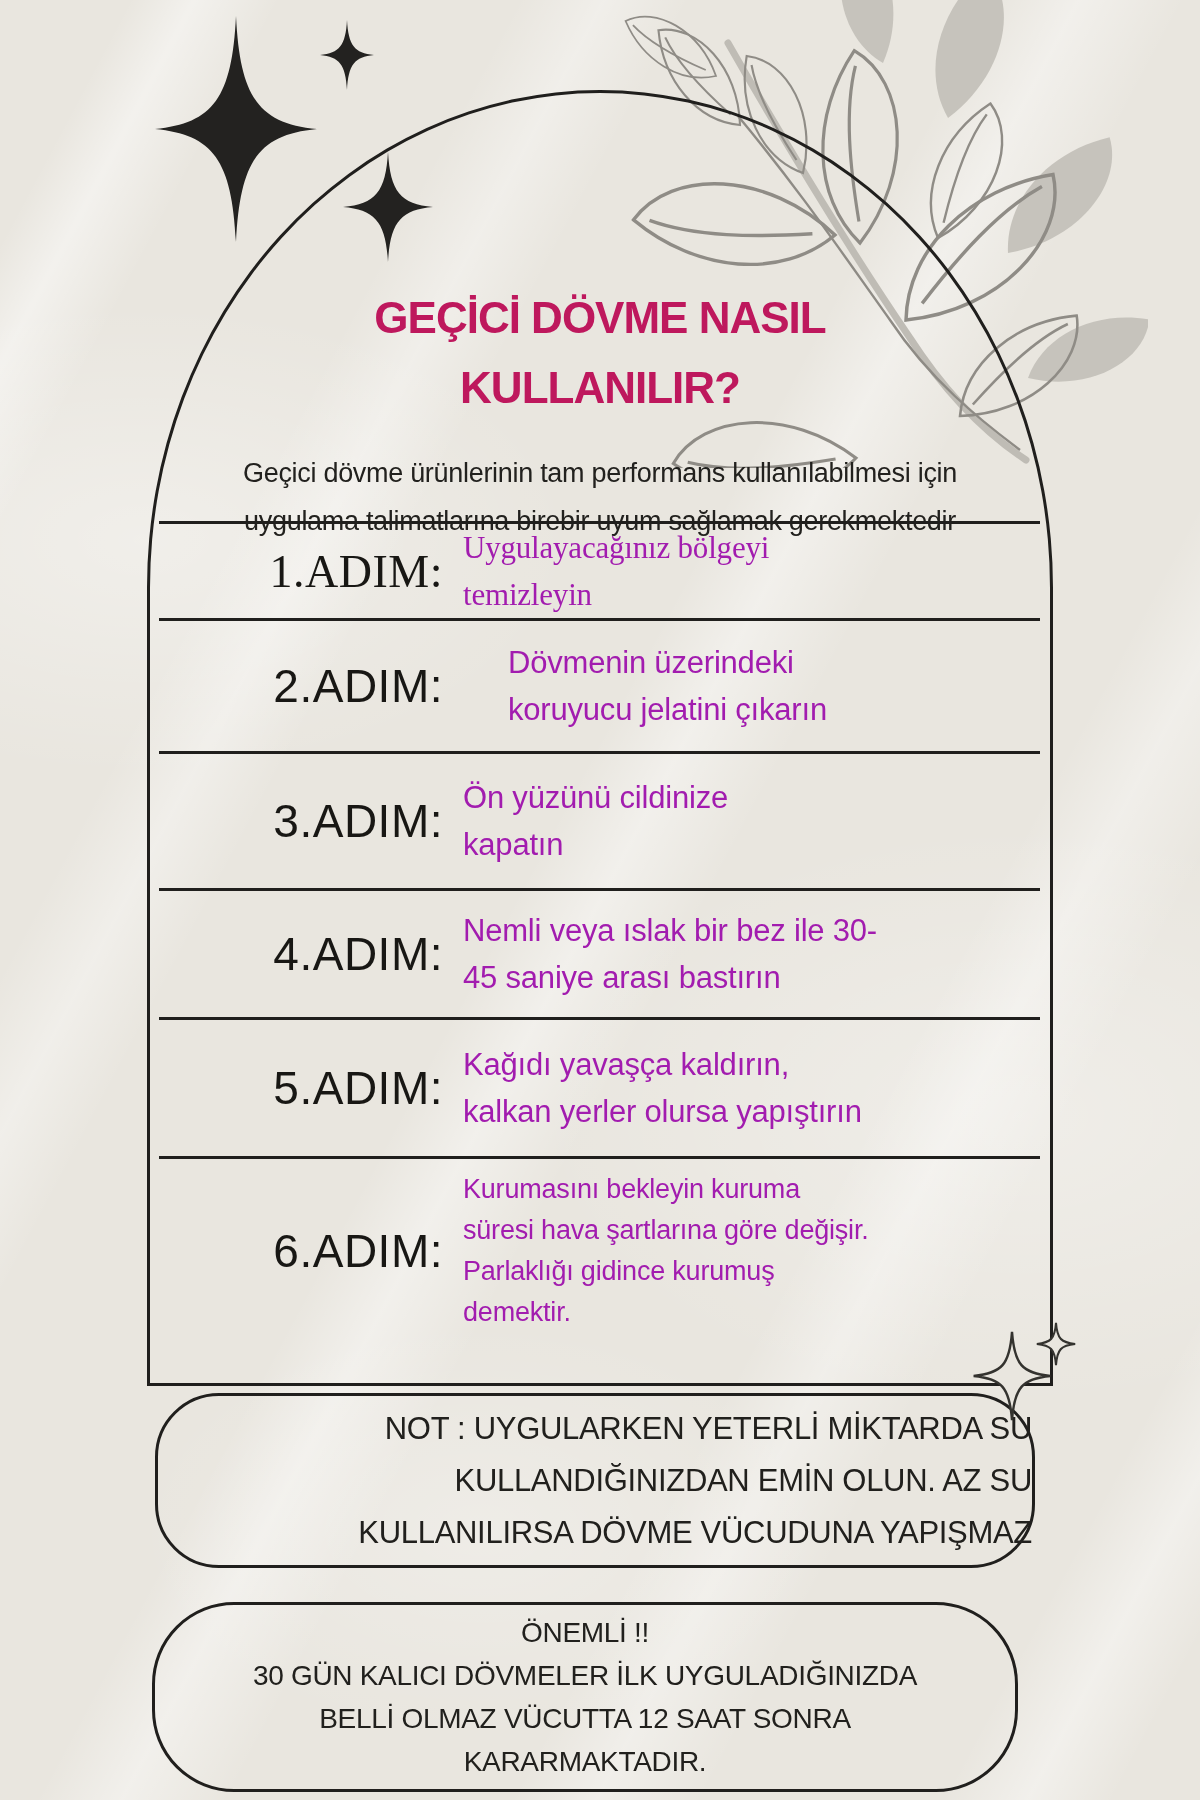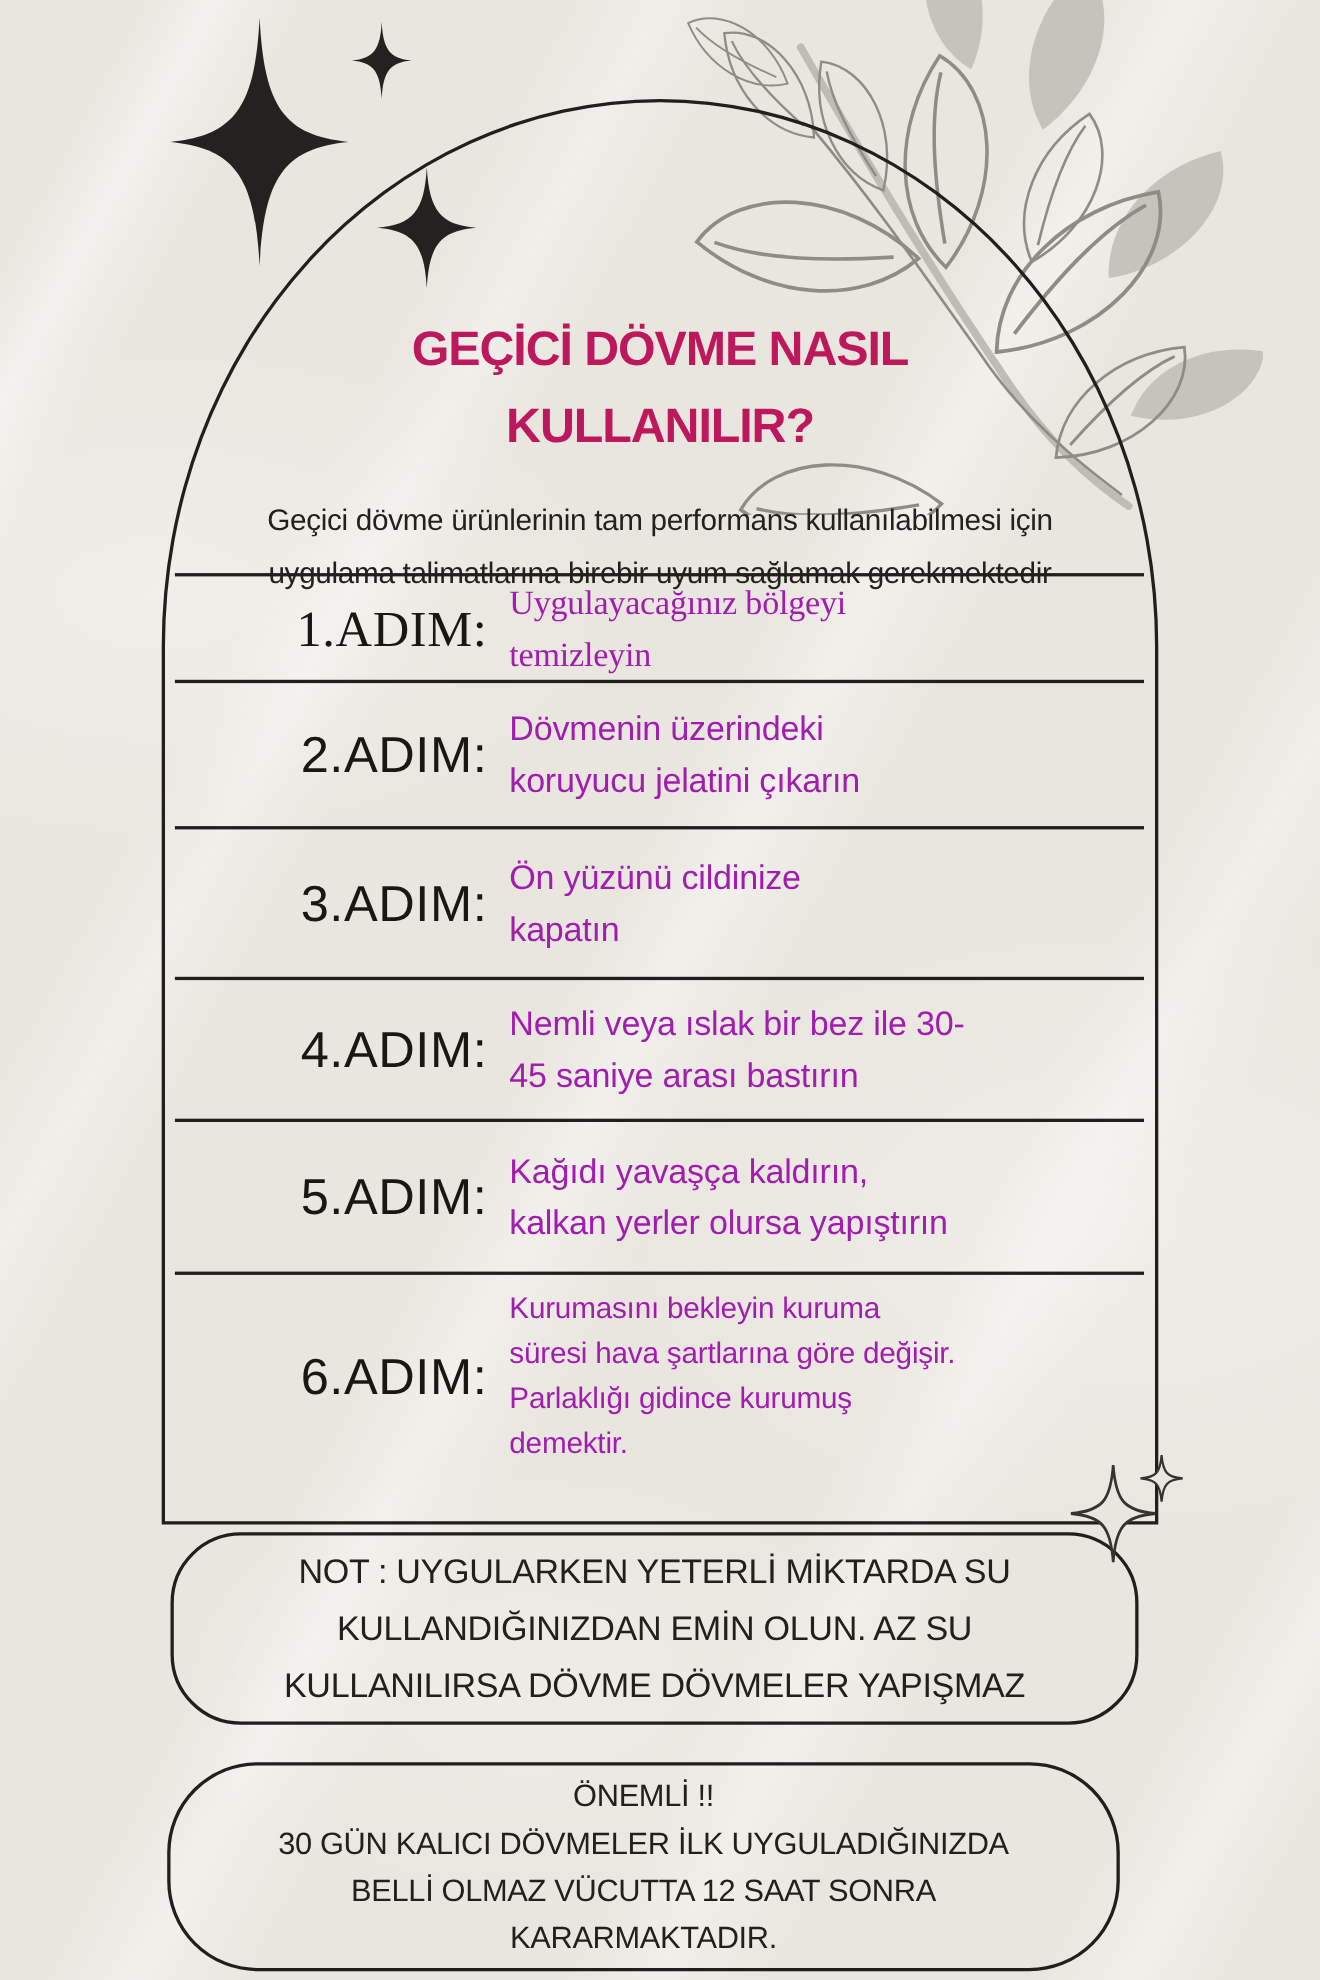--- a/index.html
+++ b/index.html
@@ -46,25 +46,25 @@
   }
   .step-label{
     flex:0 0 300px;text-align:right;padding-right:16px;box-sizing:border-box;
     font-size:46px;color:#181714;letter-spacing:0.5px;
   }
   .step-text{
     flex:1 1 auto;font-size:31px;line-height:47px;color:#a21caf;letter-spacing:-0.2px;
     padding-left:4px;
   }
   .step.small .step-text{font-size:27px;line-height:41px;}
-  .r1{height:97px;font-family:Liberation Serif, serif;} .r2{height:133px;} .r3{height:137px;} .r4{height:129px;} .r5{height:139px;} .r6{height:187px;}
+  .r1{height:97px;font-family:Liberation Serif, serif;} .r2{height:133px;gap:45px;} .r3{height:137px;} .r4{height:129px;} .r5{height:139px;} .r6{height:187px;}
   .note-box{
     position:absolute;left:155px;top:1393px;width:880px;height:175px;z-index:2;
     border:3px solid #201f1d;border-radius:64px;box-sizing:border-box;
-    display:flex;flex-direction:column;justify-content:center;align-items:center;
+    display:flex;flex-direction:column;justify-content:center;align-items:flex-end;
     font-size:31px;line-height:52px;letter-spacing:-0.3px;color:#21201d;text-align:center;
   }
   .important-box{
     position:absolute;left:152px;top:1602px;width:866px;height:190px;z-index:2;
     border:3px solid #201f1d;border-radius:82px;box-sizing:border-box;
     display:flex;flex-direction:column;justify-content:center;align-items:center;
     font-size:28px;line-height:43px;letter-spacing:-0.3px;color:#21201d;text-align:center;
   }
   .sparkle{position:absolute;z-index:3;}
 </style>
@@ -190,21 +190,21 @@
         <div>Parlaklığı gidince kurumuş</div>
         <div>demektir.</div>
       </div>
     </div>
   </div>
 </div>
 
 <div class="note-box">
   <div>NOT : UYGULARKEN YETERLİ MİKTARDA SU</div>
   <div>KULLANDIĞINIZDAN EMİN OLUN. AZ SU</div>
-  <div>KULLANILIRSA DÖVME DÖVMELER YAPIŞMAZ</div>
+  <div>KULLANILIRSA DÖVME VÜCUDUNA YAPIŞMAZ</div>
 </div>
 
 <div class="important-box">
   <div>ÖNEMLİ !!</div>
   <div>30 GÜN KALICI DÖVMELER İLK UYGULADIĞINIZDA</div>
   <div>BELLİ OLMAZ VÜCUTTA 12 SAAT SONRA</div>
   <div>KARARMAKTADIR.</div>
 </div>
 
 <svg class="sparkle" style="left:155px;top:16px;" width="162" height="226" viewBox="0 0 100 100" preserveAspectRatio="none">

